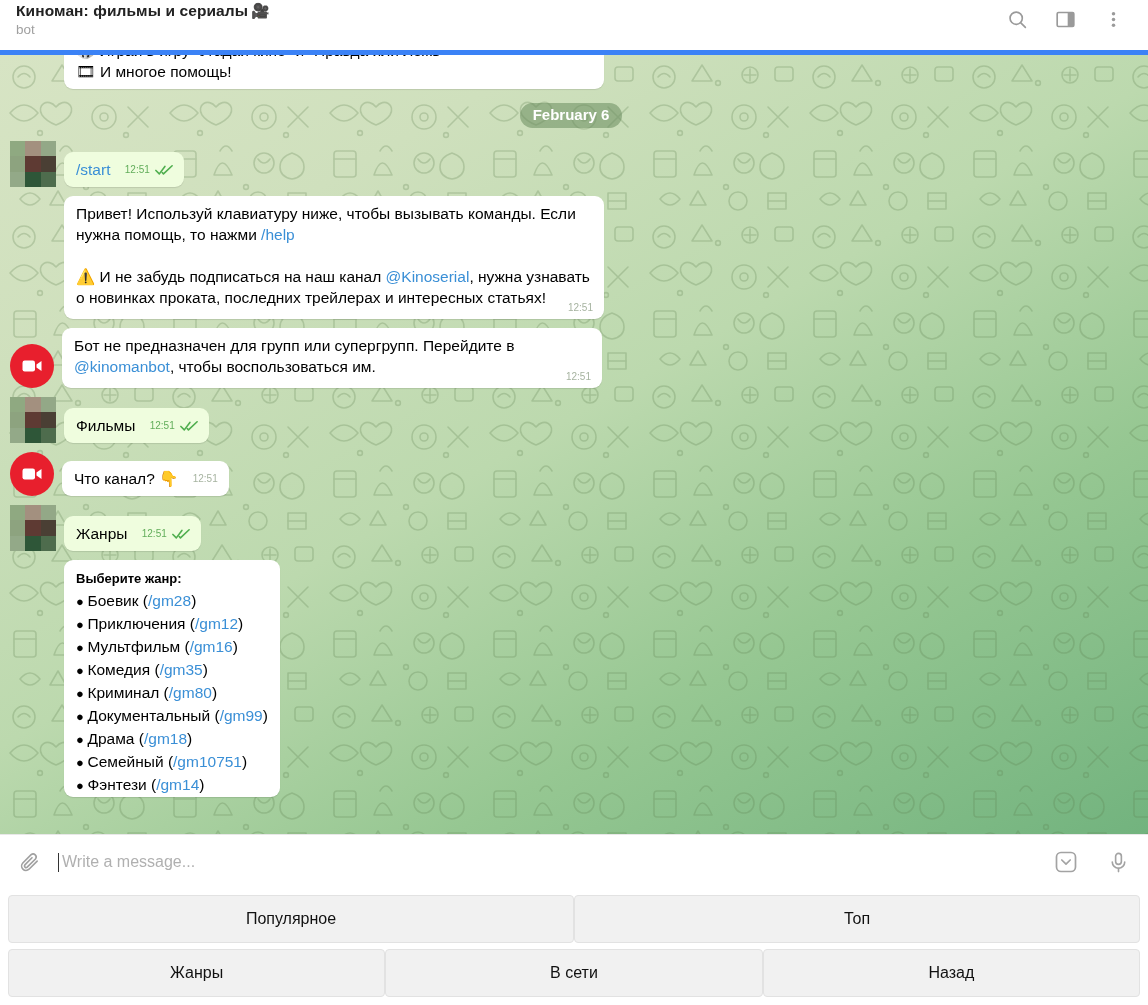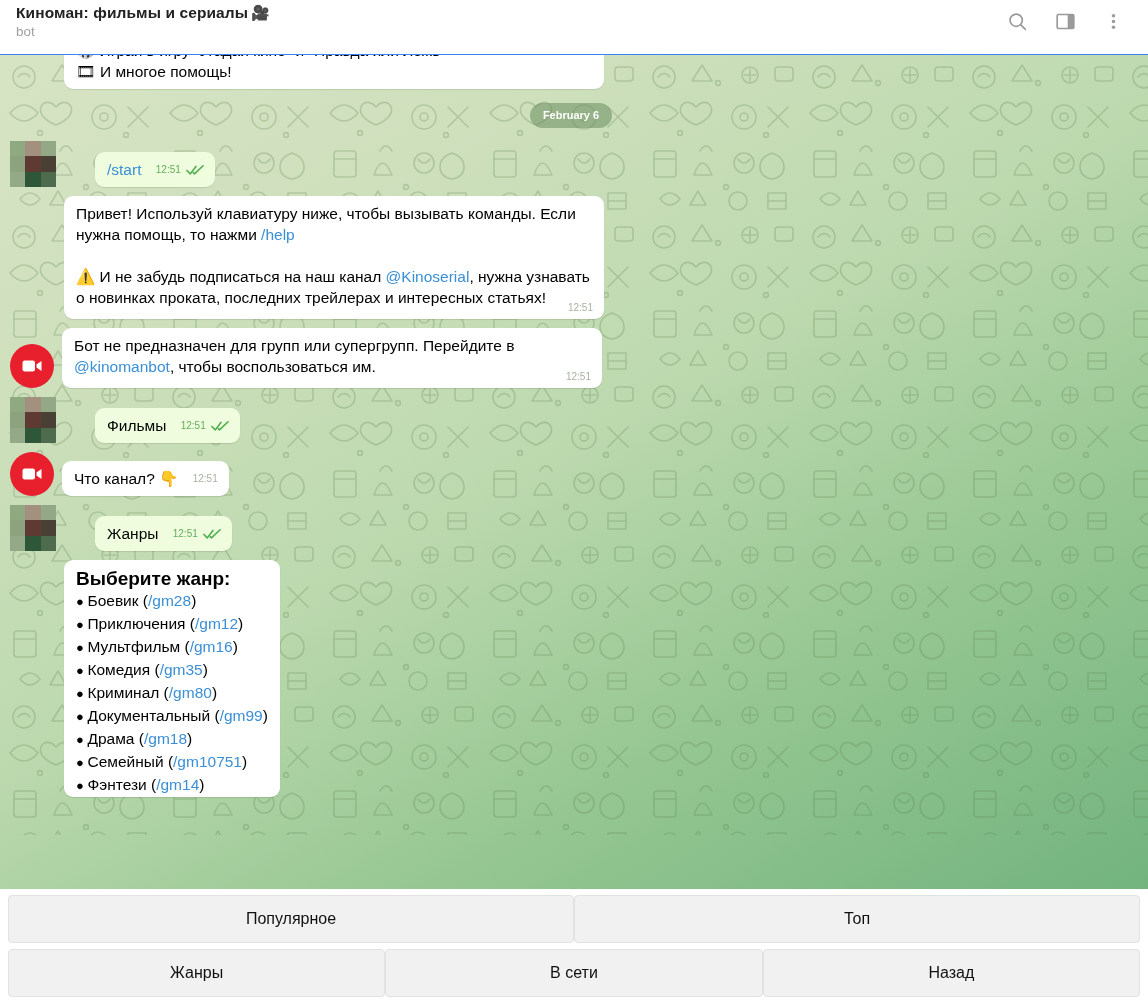--- a/index.html
+++ b/index.html
@@ -18,21 +18,21 @@
     display: flex;
     flex-direction: column;
     overflow: hidden;
   }
 
   
   .header {
     height: 55px;
     min-height: 55px;
     background: #ffffff;
-    border-bottom: 1px solid #3b82f6;
+    border-bottom: 5px solid #3b82f6;
     display: flex;
     align-items: center;
     padding: 0 14px 12px 16px;
     box-sizing: border-box;
     position: relative;
     z-index: 20;
   }
   .header-texts {
     display: flex;
     flex-direction: column;
@@ -93,21 +93,21 @@
     padding: 0 16px 8px 10px;
     box-sizing: border-box;
     overflow: hidden;
   }
 
   .msg-row {
     display: flex;
     align-items: flex-end;
     margin-bottom: 9px;
   }
-  .msg-row.out { justify-content: flex-start; gap: 31px; }
+  .msg-row.out { justify-content: flex-start; }
   .msg-row.in  { justify-content: flex-start; }
 
   .avatar {
     width: 46px;
     height: 46px;
     min-width: 46px;
     margin-right: 8px;
     border-radius: 0;
     overflow: hidden;
     display: block;
@@ -170,34 +170,34 @@
   .time-in  { color: #a6b3a0; }
   .time-out { color: #62ad5a; }
   .checks   { color: #4fae4e; display: inline-flex; }
 
   
   .bubble.genres {
     max-width: 325px;
     padding: 8px 12px 0 12px;
     overflow: hidden;
   }
-  .genres-title { font-weight: bold; font-size: 19px; line-height: 22px; }
+  .genres-title { font-weight: bold; font-size: 13px; line-height: 22px; }
   .genre-line { font-size: 15.5px; line-height: 22px; white-space: nowrap; }
   .genre-line .dot { font-size: 13px; }
 
   
   .date-divider {
     display: flex;
     justify-content: center;
     margin: 14px 0 13px 0;
   }
   .date-pill {
     background: rgba(105,140,95,0.55);
     color: #ffffff;
-    font-size: 11px;
+    font-size: 15px;
     font-weight: bold;
     border-radius: 13px;
     padding: 4px 13px 5px 13px;
     line-height: 16px;
   }
 
   
   .composer {
     height: 55px;
     min-height: 55px;
@@ -506,20 +506,46 @@
               <div class="genre-line"><span class="dot">● </span><span>Драма (</span><span class="link">/gm18</span><span>)</span></div>
               <div class="genre-line"><span class="dot">● </span><span>Семейный (</span><span class="link">/gm10751</span><span>)</span></div>
               <div class="genre-line"><span class="dot">● </span><span>Фэнтези (</span><span class="link">/gm14</span><span>)</span></div>
             </div>
         </div>
       </div>
 
     </div>
   </div>
 
+  <div class="composer">
+    <div class="attach-icon">
+      <svg width="23" height="23" viewBox="0 0 24 24" fill="none" stroke="currentColor" stroke-width="1.7" stroke-linecap="round">
+        <path d="M20 10.5 L11.5 19 a4.6 4.6 0 0 1 -6.5 -6.5 l8.7 -8.7 a3.2 3.2 0 0 1 4.5 4.5 l-8.6 8.6 a1.7 1.7 0 0 1 -2.4 -2.4 L14.6 7"></path>
+      </svg>
+    </div>
+    <div class="input-wrap">
+      <div class="caret"></div>
+      <div class="placeholder">Write a message...</div>
+    </div>
+    <div class="composer-actions">
+      <div class="cmp-icon">
+        <svg width="26" height="26" viewBox="0 0 26 26" fill="none" stroke="currentColor" stroke-width="1.7" stroke-linecap="round" stroke-linejoin="round">
+          <rect x="3.5" y="3.5" width="19" height="19" rx="4.5"></rect>
+          <path d="M8.8 11 L13 15.2 L17.2 11"></path>
+        </svg>
+      </div>
+      <div class="cmp-icon">
+        <svg width="23" height="23" viewBox="0 0 24 24" fill="none" stroke="currentColor" stroke-width="1.7" stroke-linecap="round">
+          <rect x="9" y="2.5" width="6" height="11.5" rx="3"></rect>
+          <path d="M5.5 11.5 a6.5 6.5 0 0 0 13 0"></path>
+          <line x1="12" y1="18" x2="12" y2="21.5"></line>
+        </svg>
+      </div>
+    </div>
+  </div>
 
   <div class="bot-keyboard">
     <div class="kb-row">
       <div class="kb-btn">Популярное</div>
       <div class="kb-btn">Топ</div>
     </div>
     <div class="kb-row">
       <div class="kb-btn">Жанры</div>
       <div class="kb-btn">В сети</div>
       <div class="kb-btn">Назад</div>

